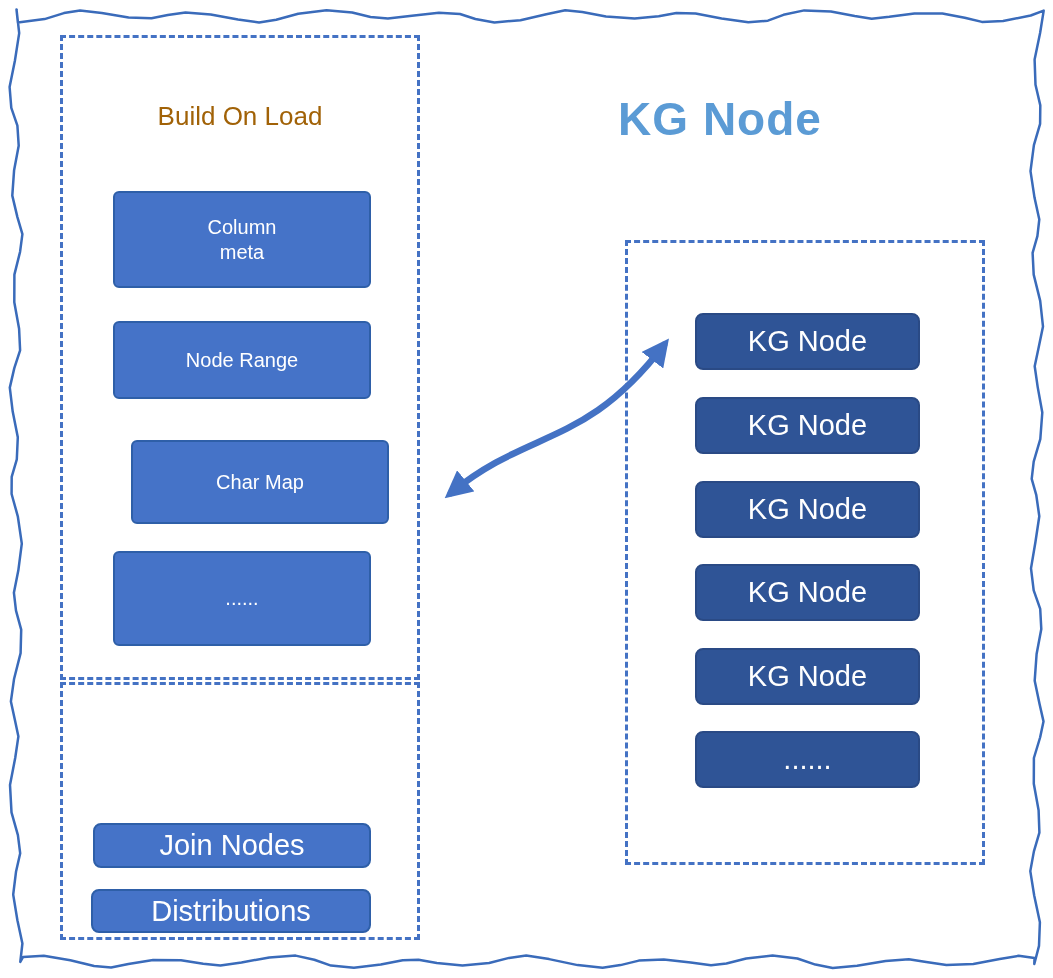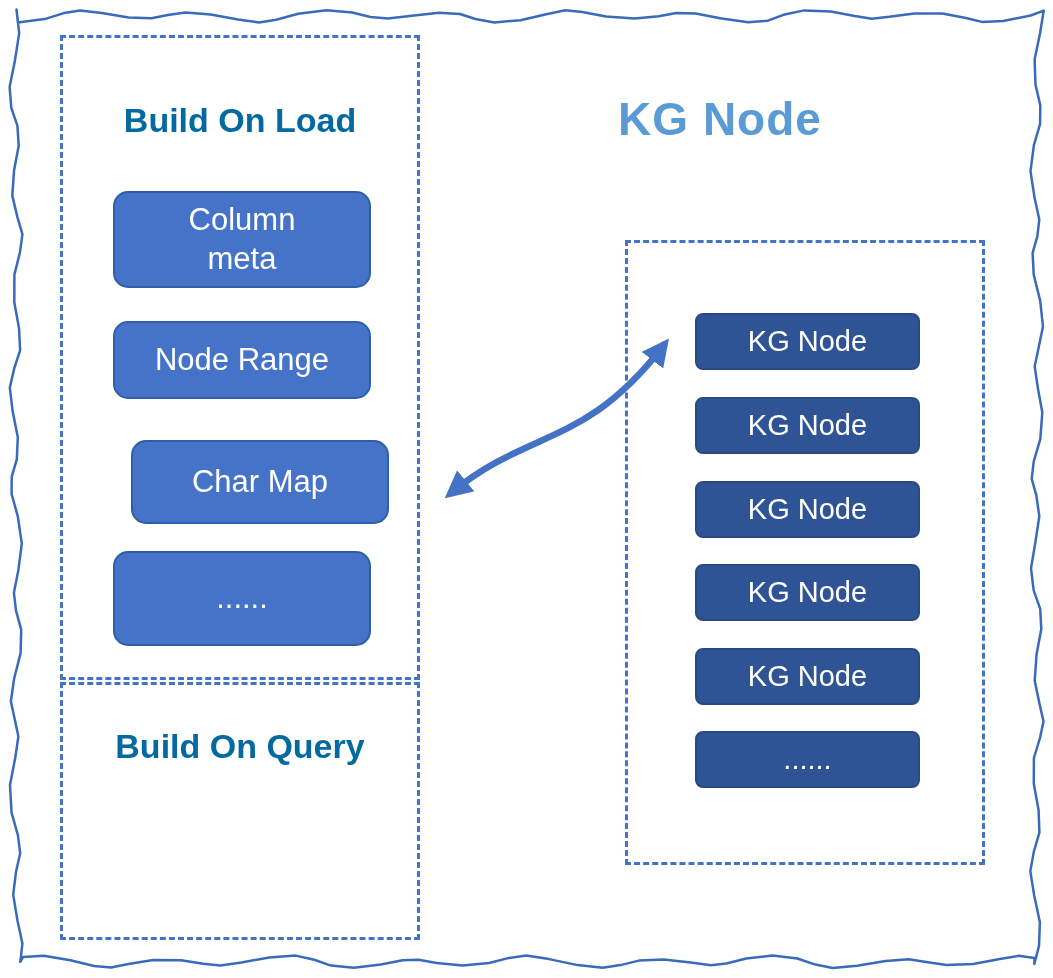--- a/index.html
+++ b/index.html
@@ -39,37 +39,37 @@
     box-sizing: border-box;
   }
   .group-load  { left: 60px;  top: 35px;  width: 360px; height: 645px; }
   .group-query { left: 60px;  top: 682px; width: 360px; height: 258px; }
   .group-kg    { left: 625px; top: 240px; width: 360px; height: 625px; }
   .group-heading {
     position: absolute;
     left: 0;
     width: 100%;
     text-align: center;
-    font-size: 34px;
-    font-weight: bold;
-    color: #0369a1;
+    font-size: 26px;
+    font-weight: normal;
+    color: #a16207;
   }
   .group-load  .group-heading { top: 63px; }
   .group-query .group-heading { top: 42px; }
   .box {
     position: absolute;
     background: #4573C8;
     border: 2px solid #2E5FA8;
-    border-radius: 15px;
+    border-radius: 6px;
     box-sizing: border-box;
     display: flex;
     align-items: center;
     justify-content: center;
     color: #ffffff;
-    font-size: 31px;
+    font-size: 20px;
     text-align: center;
     white-space: pre-line;
     line-height: 1.25;
   }
   .box.b1 { left: 50px; top: 153px; width: 258px; height: 97px; }
   .box.b2 { left: 50px; top: 283px; width: 258px; height: 78px; }
   .box.b3 { left: 68px; top: 402px; width: 258px; height: 84px; }
   .box.b4 { left: 50px; top: 513px; width: 258px; height: 95px; }
   .box.small {
     border-radius: 8px;
@@ -107,21 +107,22 @@
   <div class="group group-load">
     <div class="group-heading">Build On Load</div>
     <div class="box b1">Column
 meta</div>
     <div class="box b2">Node Range</div>
     <div class="box b3">Char Map</div>
     <div class="box b4">......</div>
   </div>
 
   <div class="group group-query">
-    <div class="group-heading">Build On Query</div>
+    <div class="box small q1">Join Nodes</div>
+    <div class="box small q2">Distributions</div>
   </div>
 
   <div class="group group-kg">
     <div class="box dark k1">KG Node</div>
     <div class="box dark k2">KG Node</div>
     <div class="box dark k3">KG Node</div>
     <div class="box dark k4">KG Node</div>
     <div class="box dark k5">KG Node</div>
     <div class="box dark k6">......</div>
   </div>

